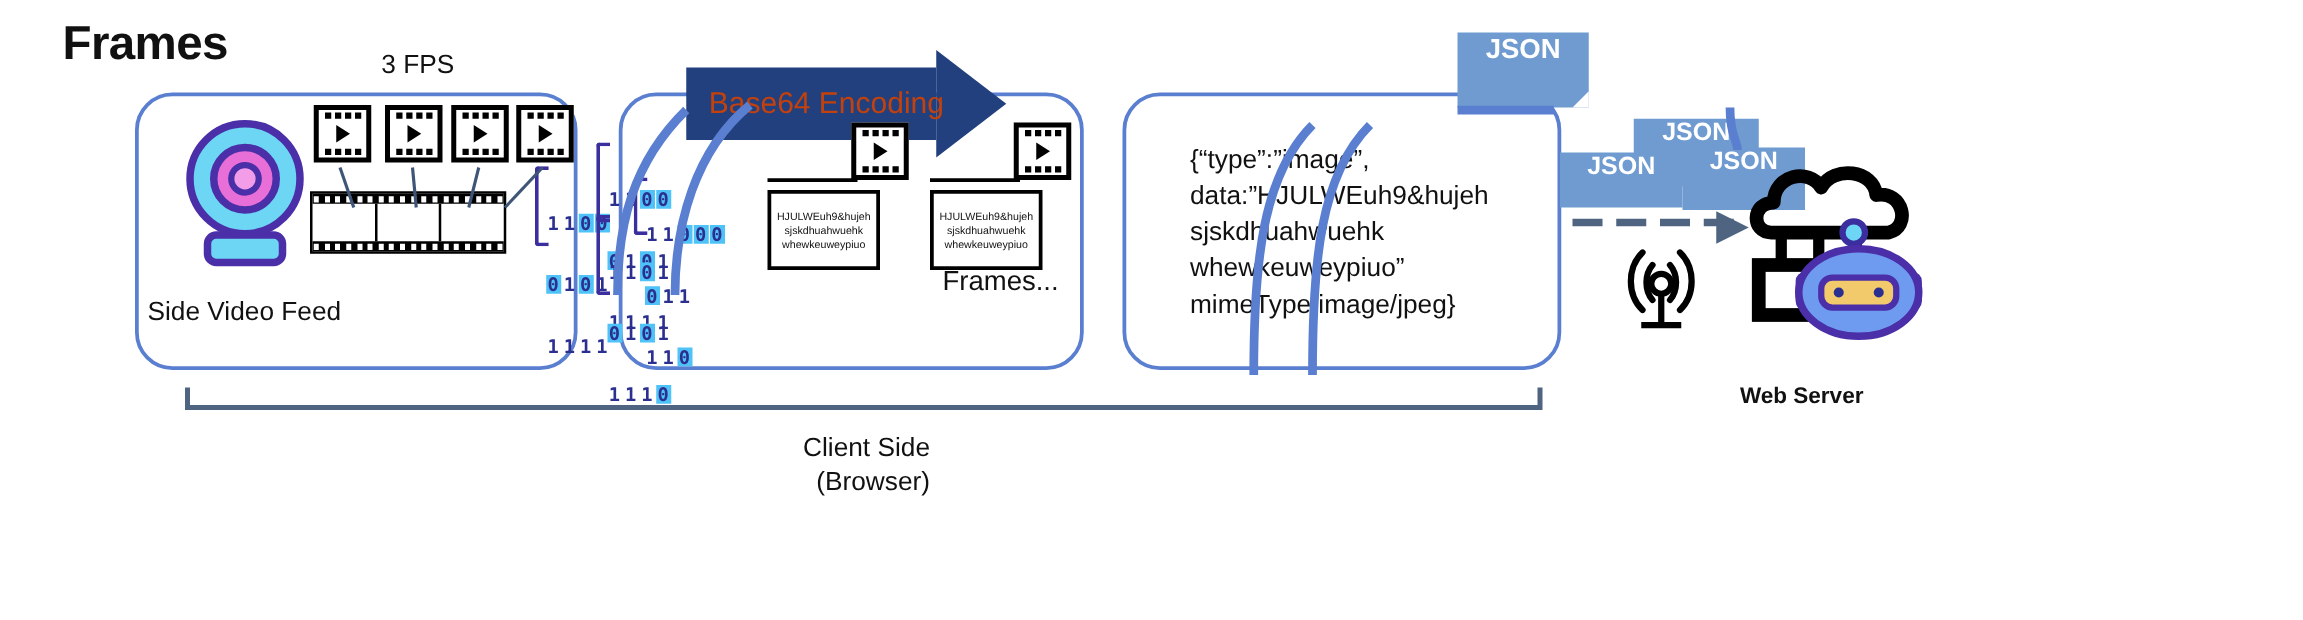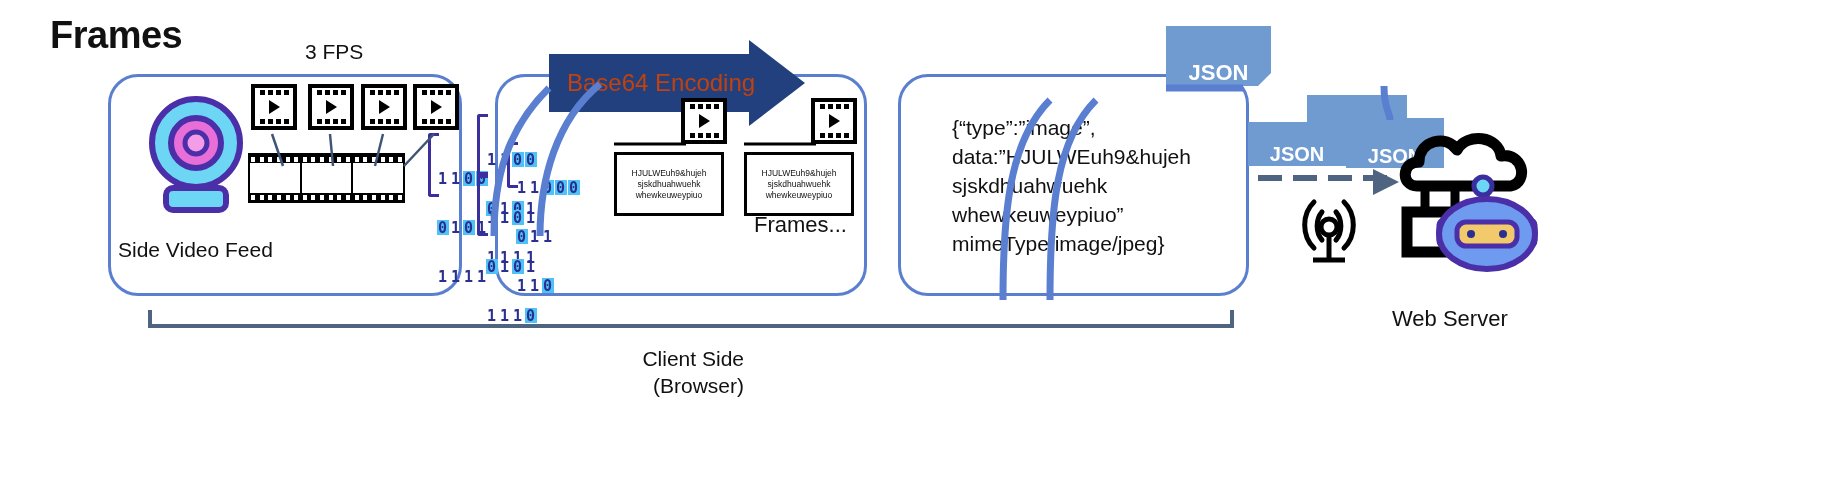--- a/index.html
+++ b/index.html
@@ -54,57 +54,57 @@
   
   #b64-arrow{left:549px;top:54px;height:58px;}
   #b64-body{left:0;top:0;width:200px;height:58px;background:#23407e;}
   #b64-head{left:200px;top:-14px;width:0;height:0;
             border-left:56px solid #23407e;border-top:43px solid transparent;
             border-bottom:43px solid transparent;}
   #b64-text{left:18px;top:15px;color:#c2410c;font-size:24px;white-space:nowrap;}
 
   
   .framedoc{border:3px solid #000;background:#fff;box-sizing:border-box;
-            width:110px;height:64px;display:flex;align-items:center;
+            width:90px;height:64px;display:flex;align-items:center;
             justify-content:center;text-align:center;font-size:8.5px;
             line-height:11px;color:#111;}
   .framedoc-icon{width:46px;height:46px;}
 
   #frames-label{left:712px;top:212px;font-size:22px;margin-left:42px;}
 
   
   svg.overlay{position:absolute;left:0;top:0;width:1842px;height:496px;
               pointer-events:none;}
 
   
   #json-text{left:952px;top:113px;font-size:21px;line-height:29px;white-space:pre;}
 
   
   .jsonbadge{background:#6f9bd1;color:#fff;font-weight:bold;
-             display:flex;align-items:flex-end;justify-content:center;}
+             display:flex;align-items:flex-start;justify-content:center;}
   .fold{position:absolute;right:0;bottom:0;width:0;height:0;
         border-left:13px solid transparent;border-bottom:13px solid #fff;}
   #badge1{left:1166px;top:26px;width:105px;height:60px;font-size:22px;}
   #badge2{left:1307px;top:95px;width:100px;height:54px;font-size:20px;}
   #badge3{left:1248px;top:122px;width:98px;height:44px;font-size:20px;}
   #badge4{left:1346px;top:118px;width:98px;height:50px;font-size:20px;}
 
   
   #antenna{left:1288px;top:196px;width:82px;height:68px;}
 
   
   #dasharrow{left:1258px;top:175px;width:150px;height:14px;}
   .dashseg{background:#4f6480;height:6px;float:left;margin-right:11px;width:24px;}
   #dashhead{left:1373px;top:169px;width:0;height:0;
             border-left:26px solid #4f6480;border-top:13px solid transparent;
             border-bottom:13px solid transparent;}
 
   
   #server{left:1395px;top:124px;width:155px;height:150px;}
-  #server-label{left:1392px;top:306px;font-size:22px;}
+  #server-label{left:1392px;top:306px;font-size:18px;font-weight:bold;}
 
   
   #client-label{left:634px;top:345px;font-size:21px;line-height:27px;text-align:right;
                 width:110px;}
 </style>
 </head>
 <body>
 
 <div class="abs" id="title">Frames</div>
 

